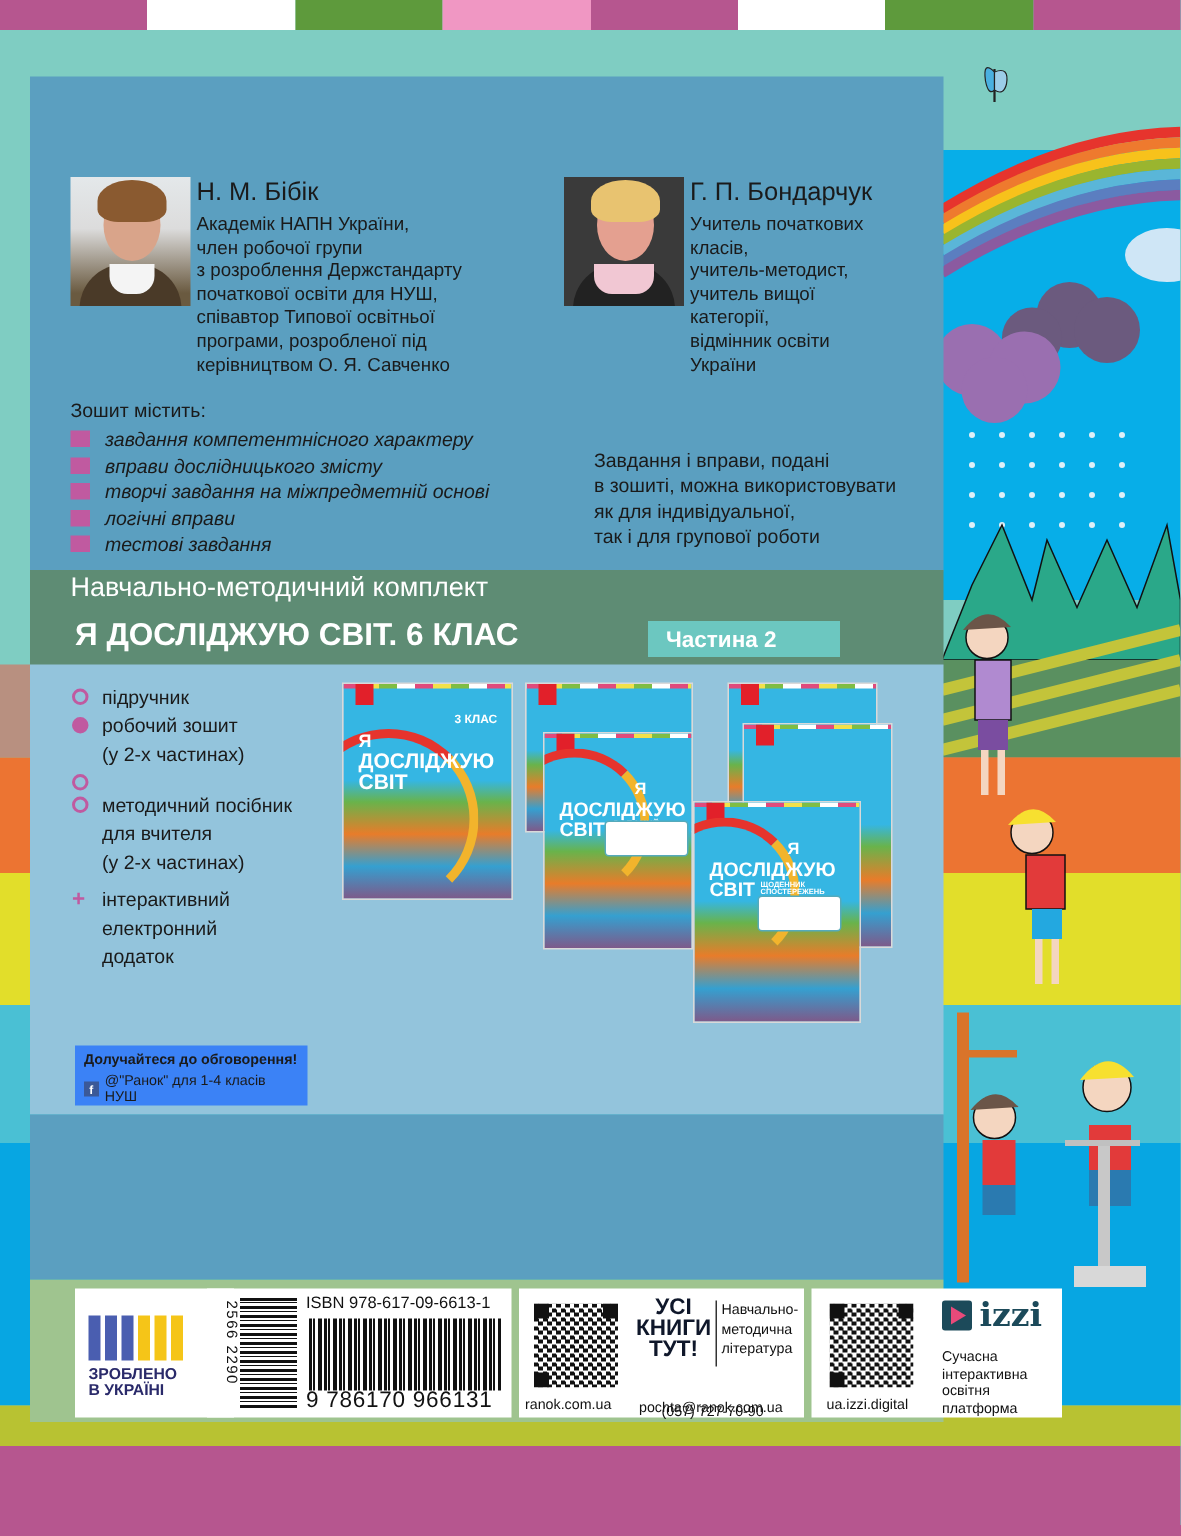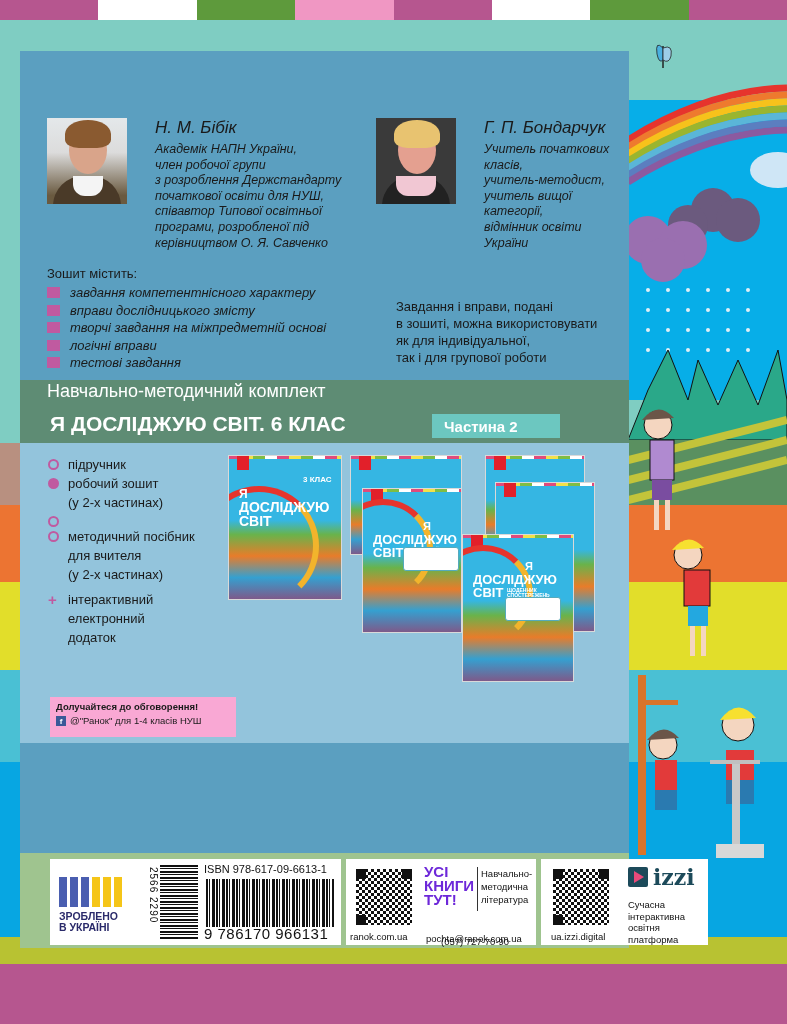--- a/index.html
+++ b/index.html
@@ -15,21 +15,21 @@
   
   .illustration { position: absolute; left: 628px; top: 60px; width: 159px; height: 820px; overflow: hidden; }
 
   
   .panel-top { position: absolute; left: 20px; top: 51px; width: 609px; height: 330px; background: #5b9fc0; }
   .title-band { position: absolute; left: 20px; top: 380px; width: 609px; height: 64px; background: #5e8c74; }
   .panel-low { position: absolute; left: 20px; top: 443px; width: 609px; height: 300px; background: #93c4dc; }
   .panel-bottom { position: absolute; left: 20px; top: 743px; width: 609px; height: 110px; background: #5b9fc0; }
   .panel-footer { position: absolute; left: 20px; top: 853px; width: 609px; height: 95px; background: #9fc48f; }
 
-  .author { position: absolute; display: flex; gap: 28px; font-style: italic; }
+  .author { position: absolute; display: flex; gap: 4px; }
   .photo { width: 80px; height: 86px; background: linear-gradient(180deg,#e4e8ea 0%, #dcdcdc 40%, #6a5a40 90%); position: relative; overflow: hidden; }
   .photo .head { position: absolute; left: 22px; top: 8px; width: 38px; height: 48px; border-radius: 50%; background: #d9a48a; }
   .photo .hair { position: absolute; left: 18px; top: 2px; width: 46px; height: 28px; border-radius: 50% 50% 30% 30%; background: #8a5a30; }
   .photo .body { position: absolute; left: 6px; top: 58px; width: 68px; height: 40px; border-radius: 30px 30px 0 0; background: #4a3a28; }
   .photo .collar { position: absolute; left: 26px; top: 58px; width: 30px; height: 20px; background: #f4f4f4; border-radius: 0 0 12px 12px; }
   .photo.p2 { background: linear-gradient(180deg,#3a3a3a 0%, #3a3a3a 100%); }
   .photo.p2 .hair { background: #e8c370; }
   .photo.p2 .head { background: #e4a090; }
   .photo.p2 .body { background: #222; }
   .photo.p2 .collar { background: #f1c7d3; width: 40px; left: 20px; }
@@ -57,21 +57,21 @@
   .kit-list li .t { padding-left: 4px; }
 
   .books { position: absolute; left: 228px; top: 455px; width: 400px; height: 245px; }
   .book { position: absolute; background: linear-gradient(180deg,#35b6e3 0%,#35b6e3 45%,#69b34b 55%,#e87c2a 70%,#35a0d0 85%,#7d5a8a 100%); border: 1px solid #d9d9d9; overflow: hidden; }
   .book .stripe { position: absolute; top: 0; left: 0; right: 0; height: 3px; background: repeating-linear-gradient(90deg,#e04b7c 0 12px,#f2e14a 12px 24px,#7fbd44 24px 36px,#fff 36px 48px); }
   .book .logo { position: absolute; top: 0; left: 8px; width: 12px; height: 14px; background: #e2202a; }
   .book .ttl { position: absolute; left: 10px; color: #fff; font-weight: bold; line-height: 1; }
   .book .rainbow { position: absolute; border-radius: 50%; border: 6px solid transparent; border-top-color: #e6342d; border-right-color: #f2b42c; }
   .book .form { position: absolute; background: #fff; border: 1px solid #5ab; border-radius: 3px; }
 
-  .promo { position: absolute; left: 50px; top: 697px; width: 186px; height: 40px; background: #f9a8d4; padding: 4px 6px; }
+  .promo { position: absolute; left: 50px; top: 697px; width: 155px; height: 40px; background: #3b82f6; padding: 4px 6px; }
   .promo-title { font-size: 9.5px; font-weight: bold; color: #1a1a1a; }
   .promo-line { font-size: 9.5px; color: #1a1a1a; display: flex; align-items: center; gap: 4px; margin-top: 3px; }
   .fb { width: 10px; height: 10px; background: #3b5998; color: #fff; font-size: 8px; font-weight: bold; display: flex; align-items: flex-end; justify-content: center; }
 
   
   .fbox { position: absolute; top: 859px; height: 86px; background: #ffffff; }
   .made { left: 50px; width: 106px; }
   .made .bars { position: absolute; left: 9px; top: 18px; display: flex; gap: 3px; }
   .made .bars span { width: 8px; height: 30px; }
   .made .txt { position: absolute; left: 9px; top: 52px; font-size: 10.5px; font-weight: bold; color: #2a2a6a; line-height: 11px; }
@@ -84,21 +84,21 @@
   .isbn .num { position: absolute; left: 66px; top: 66px; font-size: 15px; color: #111; letter-spacing: 0.5px; }
 
   .ranok { left: 346px; width: 190px; }
   .qr { position: absolute; background:
         linear-gradient(#111,#111) 0 0/10px 10px no-repeat,
         linear-gradient(#111,#111) 100% 0/10px 10px no-repeat,
         linear-gradient(#111,#111) 0 100%/10px 10px no-repeat,
         repeating-conic-gradient(#111 0 25%, #fff 0 50%) 0 0/6px 6px; border: 2px solid #fff; }
   .ranok .qr { left: 8px; top: 8px; width: 60px; height: 60px; }
   .ranok .site { position: absolute; left: 4px; top: 72px; font-size: 9.5px; color: #111; }
-  .ranok .big { position: absolute; left: 78px; top: 6px; width: 50px; text-align: left; font-size: 15px; font-weight: bold; color: #6d28d9; line-height: 14px; }
+  .ranok .big { position: absolute; left: 78px; top: 6px; width: 50px; text-align: center; font-size: 15px; font-weight: bold; color: #0f172a; line-height: 14px; }
   .ranok .divider { position: absolute; left: 131px; top: 8px; width: 1px; height: 44px; background: #333; }
   .ranok .desc { position: absolute; left: 135px; top: 8px; font-size: 9.5px; color: #111; line-height: 13px; }
   .ranok .phone { position: absolute; left: 95px; top: 77px; font-size: 9.5px; color: #111; }
   .ranok .mail { position: absolute; left: 80px; top: 74px; font-size: 9.5px; color: #111; }
 
   .izzi { left: 541px; width: 167px; }
   .izzi .qr { left: 10px; top: 8px; width: 60px; height: 60px; }
   .izzi .site { position: absolute; left: 10px; top: 72px; font-size: 9.5px; color: #111; }
   .izzi .logo-box { position: absolute; left: 87px; top: 8px; width: 20px; height: 20px; background: #1c4a5a; border-radius: 2px; }
   .izzi .logo-box::after { content: ""; position: absolute; left: 6px; top: 4px; border-left: 10px solid #e84a7a; border-top: 6px solid transparent; border-bottom: 6px solid transparent; }

